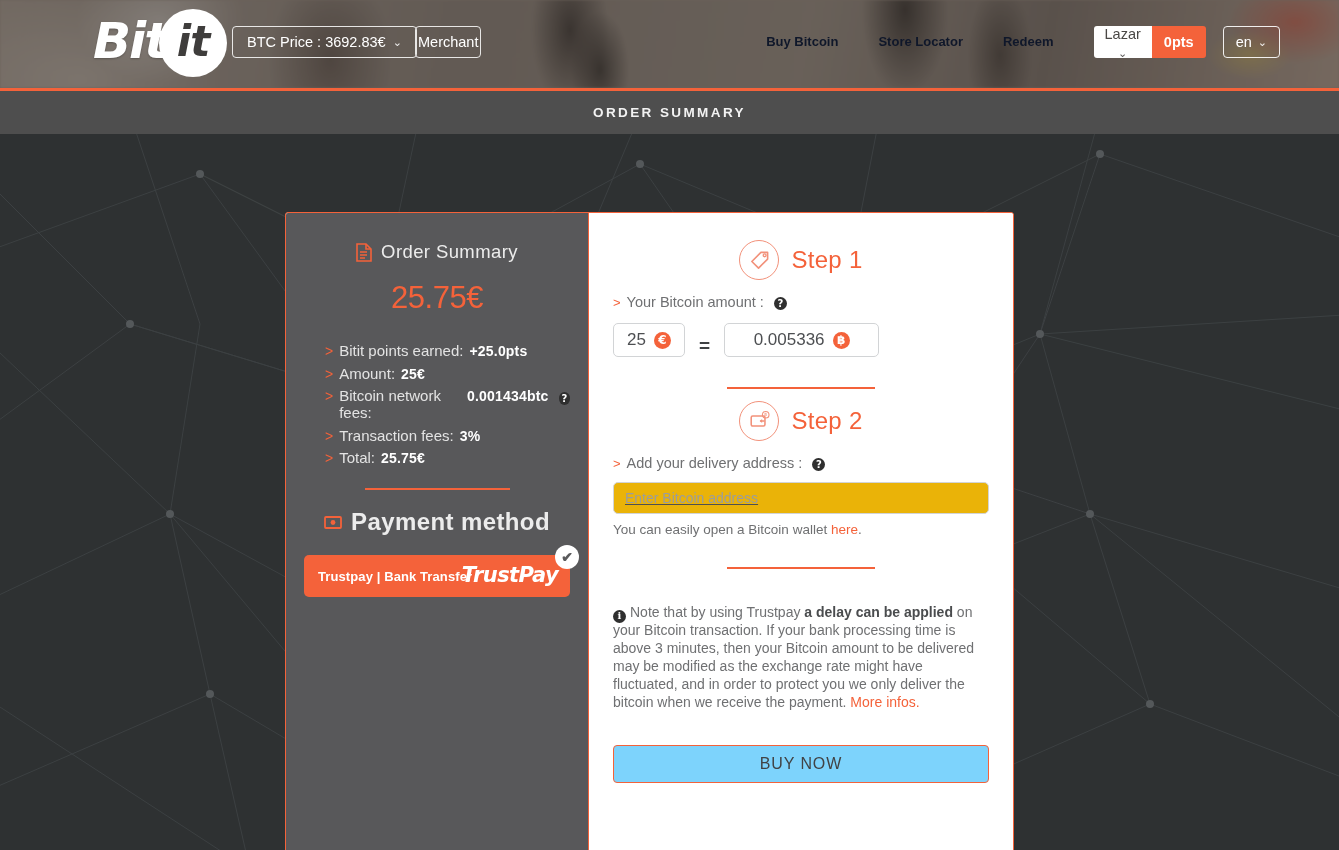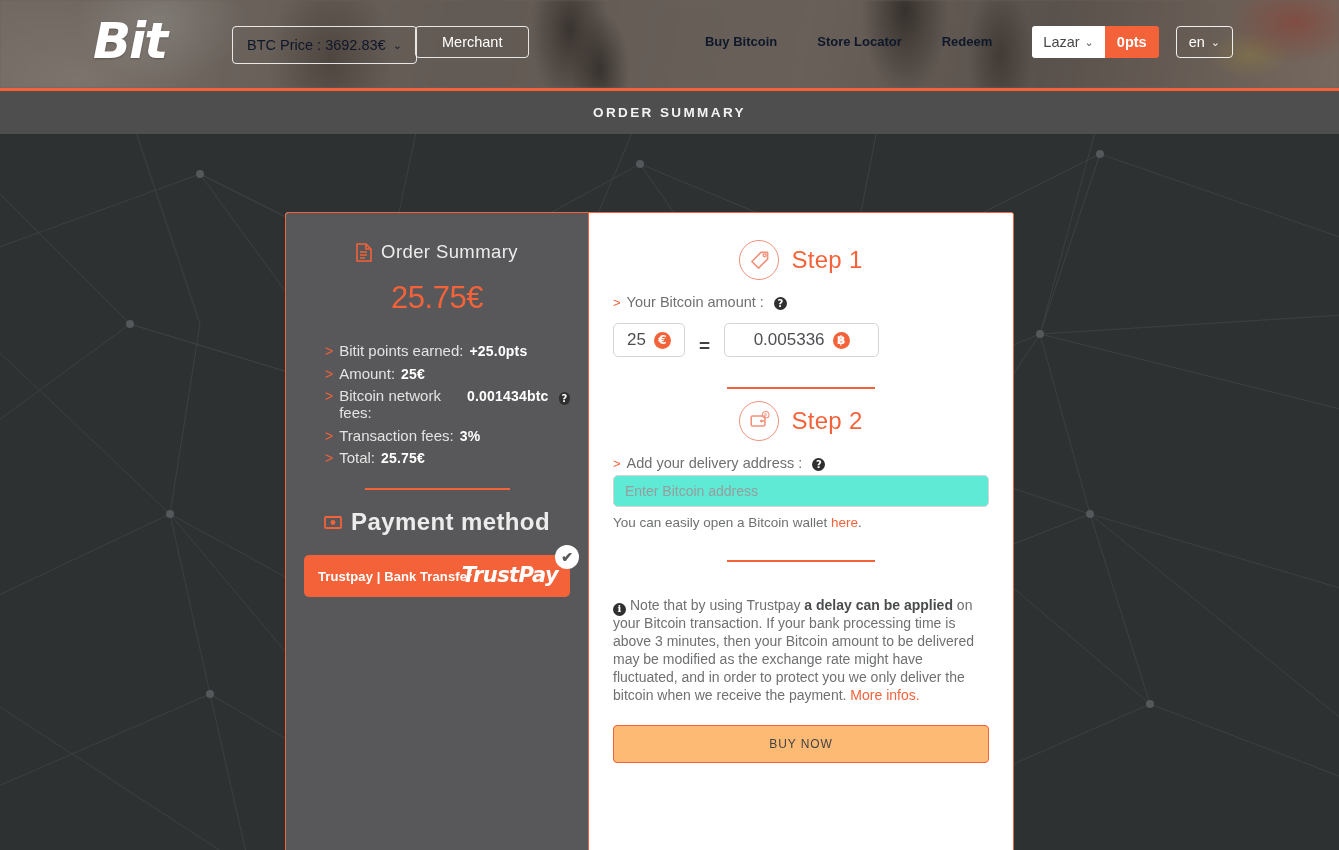--- a/index.html
+++ b/index.html
@@ -53,45 +53,45 @@
     display: flex; align-items: center; justify-content: center;
   }
   .logo-circle span {
     font-family: "DejaVu Sans", sans-serif;
     font-size: 42px; font-weight: bold; font-style: italic;
     color: #3f3d3c; letter-spacing: -1px; margin-top: -3px;
   }
 
   .btc-price {
     position: absolute; left: 232px; top: 26px;
-    height: 38px; padding: 1px 14px;
+    height: 32px; padding: 1px 14px;
     border: 1px solid rgba(255,255,255,.85); border-radius: 4px;
     display: flex; align-items: center; gap: 7px;
-    color: #0f172a; font-size: 14.5px; white-space: nowrap;
+    color: #ffffff; font-size: 14.5px; white-space: nowrap;
   }
   .merchant-btn {
     position: absolute; left: 415px; top: 26px;
-    height: 32px; padding: 0 26px;
+    height: 32px; padding: 0 2px;
     border: 1px solid rgba(255,255,255,.85); border-radius: 4px;
     display: flex; align-items: center;
     color: #fff; font-size: 14.5px;
   }
   .nav { position: absolute; right: 0; top: 26px; display: flex; align-items: center; }
   .nav-link { color: #0f172a; font-size: 13px; font-weight: bold; margin-right: 40px; line-height: 32px; }
   .user-group { display: flex; height: 32px; border-radius: 3px; overflow: hidden; margin-right: 17px; }
   .user-name {
     background: #fff; color: #4a4846; font-size: 14.5px;
-    padding: 0 11px; display: flex; align-items: center; gap: 5px;
+    padding: 0 11px; display: flex; align-items: center; gap: 5px; flex-direction: column;
   }
   .user-pts {
     background: #f4623a; color: #fff; font-size: 14.5px; font-weight: bold;
     padding: 0 12px; display: flex; align-items: center;
   }
   .lang-btn {
-    height: 32px; padding: 0 12px; margin-right: 106px;
+    height: 32px; padding: 0 12px; margin-right: 59px;
     border: 1px solid rgba(255,255,255,.9); border-radius: 4px;
     color: #fff; font-size: 14.5px; display: flex; align-items: center; gap: 6px;
   }
   .caret { font-size: 11px; opacity: .9; }
 
   
   .orange-rule { width: 1339px; height: 3px; background: #f4623a; }
   .banner {
     width: 1339px; height: 43px; background: #4e4e4e;
     display: flex; align-items: center; justify-content: center;
@@ -194,56 +194,59 @@
   .amount-box.btc { width: 155px; }
   .equals { color: #3f4143; font-size: 19px; font-weight: bold; }
   .coin {
     width: 17px; height: 17px; border-radius: 50%;
     background: #f4623a; color: #fff;
     display: flex; align-items: center; justify-content: center;
     font-size: 12px; font-weight: bold; font-family: "DejaVu Sans", sans-serif;
   }
   .divider-wide { width: 148px; height: 2px; background: #f4623a; margin: 30px auto 0 auto; }
   .addr-input {
-    width: 100%; height: 32px; margin-top: 4px;
+    width: 100%; height: 32px; margin-top: 11px;
     border: 1px solid #d2d4d6; border-radius: 5px;
     padding: 0 11px; font-size: 14px; color: #4d4f52;
-    font-family: "Liberation Sans", sans-serif; outline: none; background: #5eead4;
+    font-family: "Liberation Sans", sans-serif; outline: none; background: #eab308; text-decoration: underline;
   }
   .addr-input::placeholder { color: #9a9c9e; }
   .wallet-note { margin-top: 8px; color: #6f7072; font-size: 13.5px; }
   .link-orange { color: #f4623a; }
   .note-block {
     margin-top: 34px; color: #6f7072; font-size: 14px; line-height: 18px;
   }
   .note-block b { color: #4a4c4e; font-weight: bold; }
   .info-dot {
     display: inline-flex; align-items: center; justify-content: center;
     width: 13px; height: 13px; border-radius: 50%;
     background: #2f2f2f; color: #fff; font-size: 10px; font-weight: bold;
     font-family: "DejaVu Serif", serif; margin-right: 4px;
     position: relative; top: 2px;
   }
   .buy-btn {
-    display: block; width: 100%; height: 38px; margin-top: 21px;
-    background: #fdba74; border: 1.5px solid #f4623a; border-radius: 4px;
-    color: #414345; font-size: 12px; letter-spacing: .9px;
+    display: block; width: 100%; height: 38px; margin-top: 34px;
+    background: #7dd3fc; border: 1.5px solid #f4623a; border-radius: 4px;
+    color: #414345; font-size: 16px; letter-spacing: .9px;
     font-family: "Liberation Sans", sans-serif; cursor: pointer;
   }
 </style>
 </head>
 <body>
 
 <div class="header">
   <div class="header-photo"></div>
   <div class="header-dim"></div>
   <div class="header-inner">
 
     <div class="logo">
       <div class="logo-text">Bit</div>
+      <div class="logo-circle">
+        <span>it</span>
+      </div>
     </div>
 
     <div class="btc-price">
       <span>BTC Price : 3692.83€</span>
       <span class="caret">⌄</span>
     </div>
 
     <div class="merchant-btn">
       <span>Merchant</span>
     </div>

